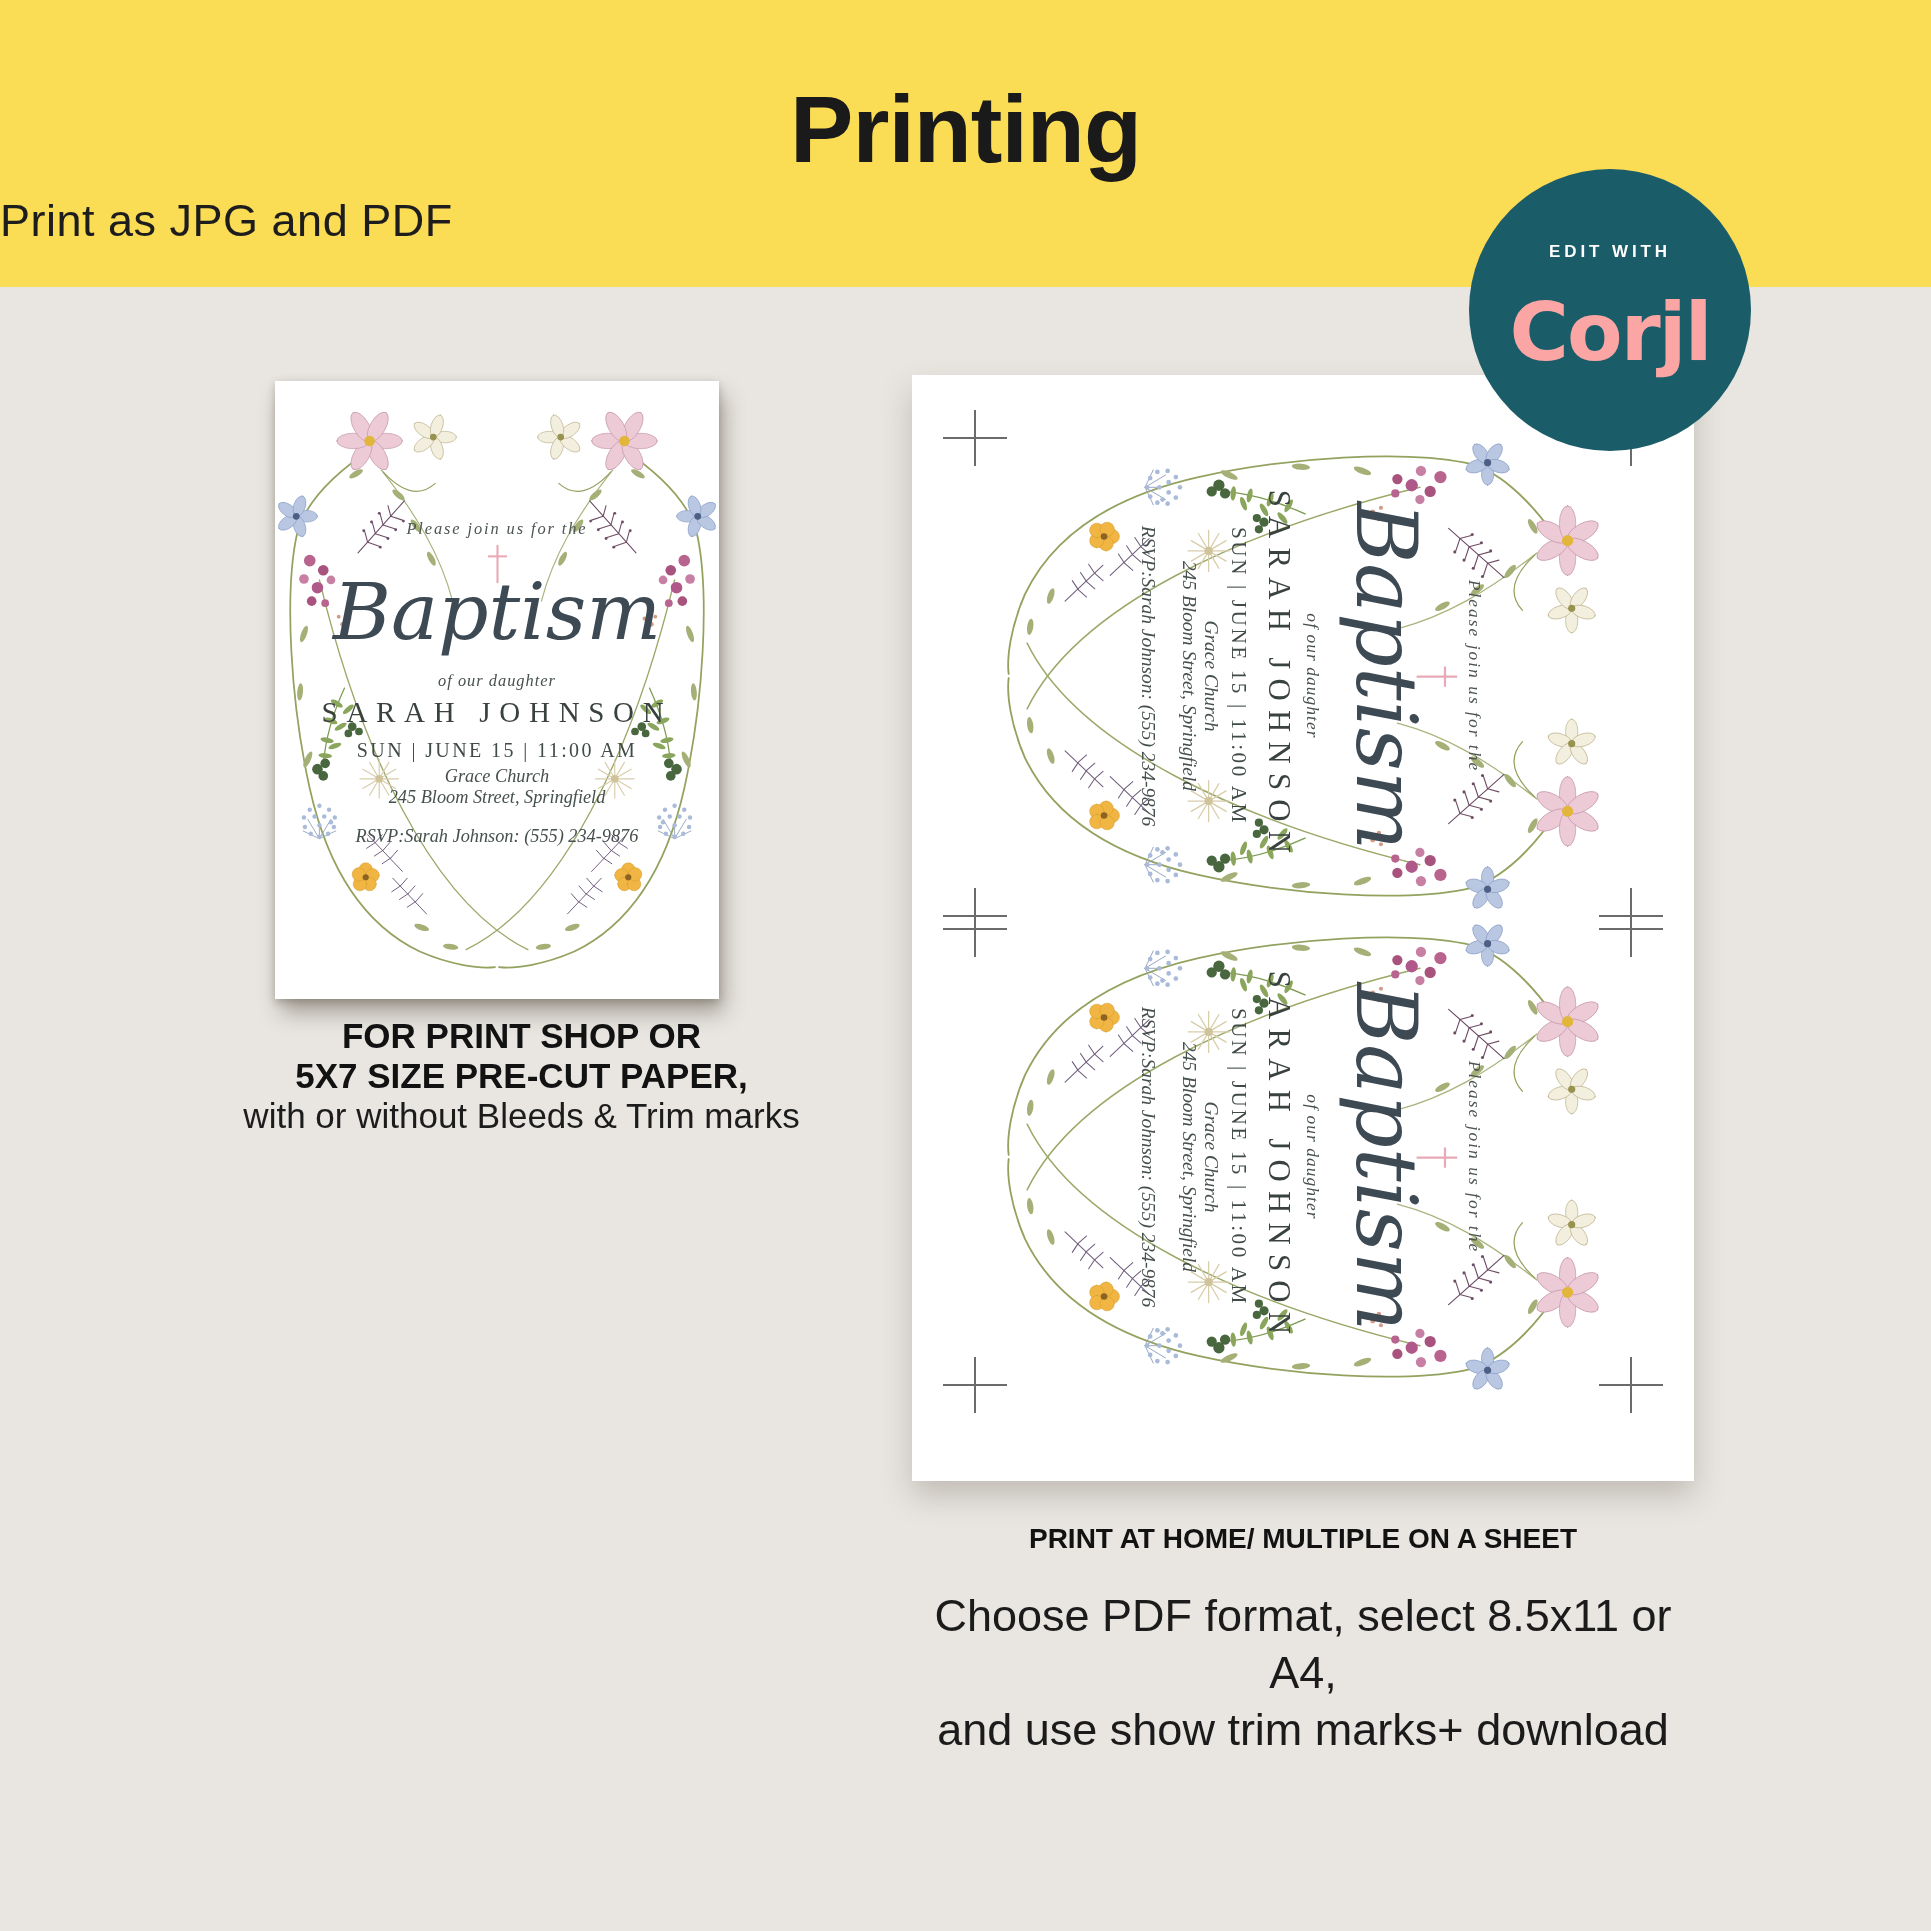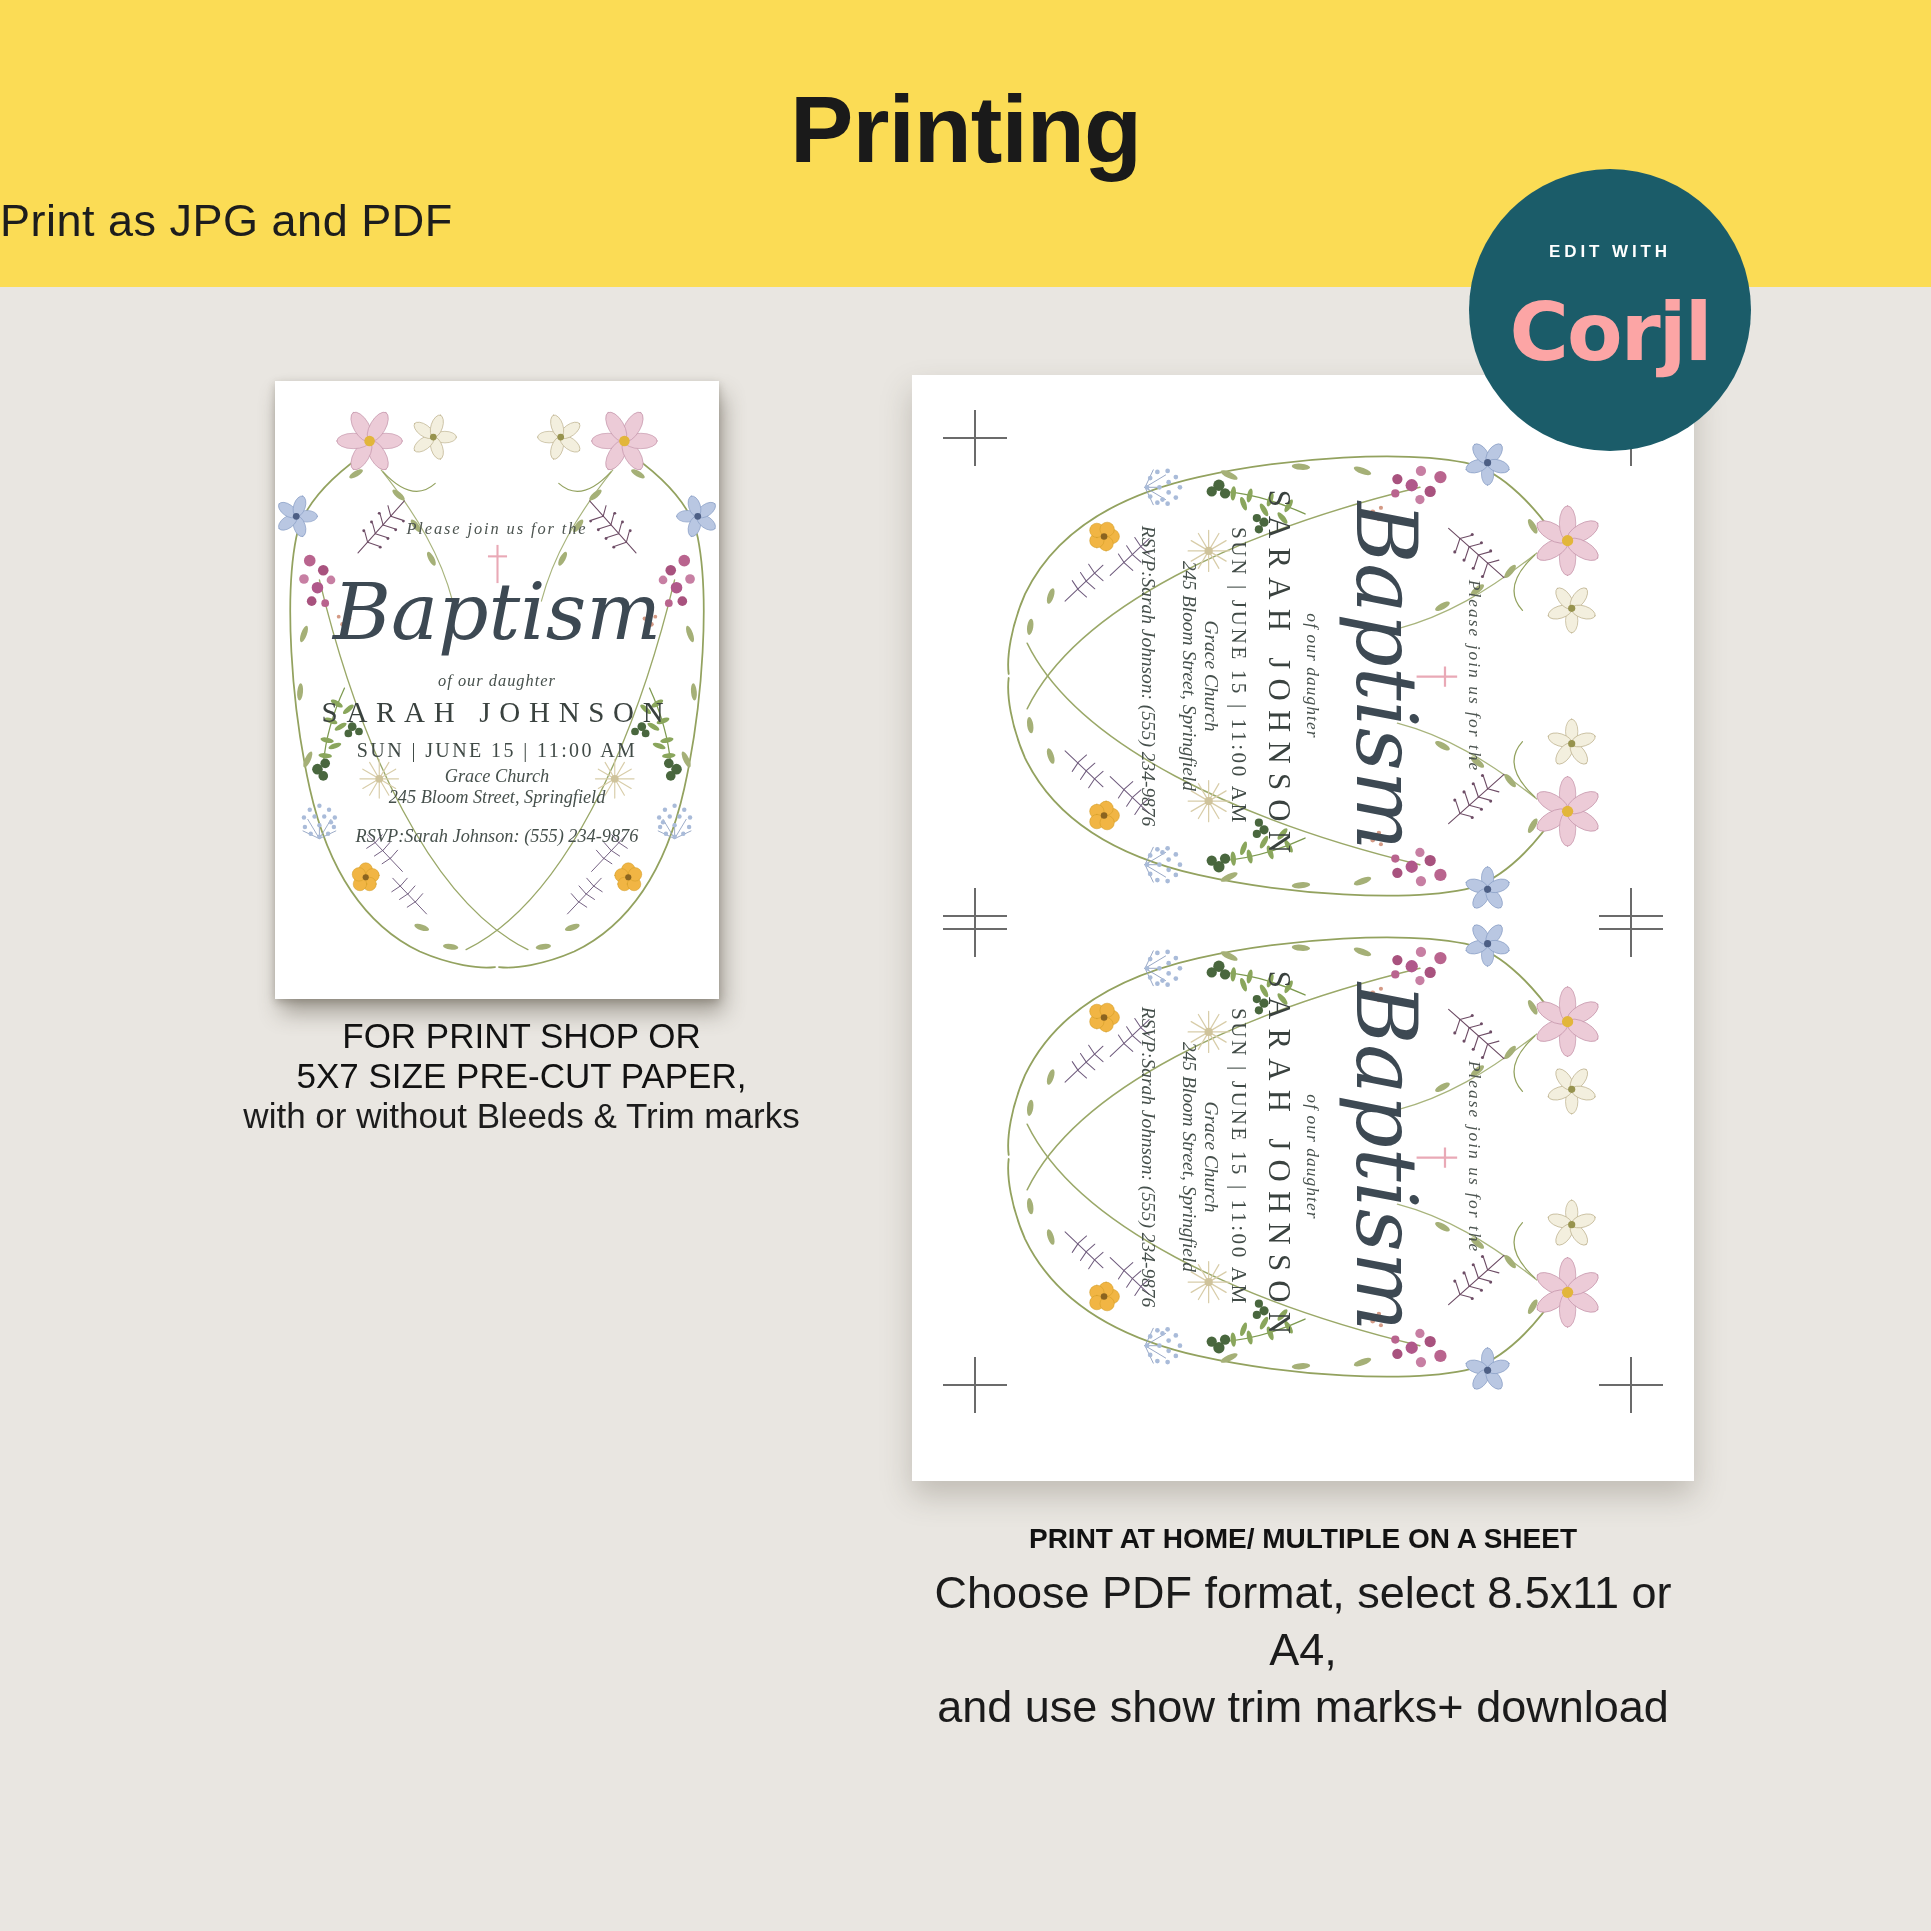--- a/index.html
+++ b/index.html
@@ -79,28 +79,28 @@
   
   .left-card-slot{
     position:absolute;left:275px;top:381px;width:444px;height:618px;z-index:3;
     box-shadow:4.8px 13.5px 21px rgba(70,62,48,.42), 0 2.9px 7.7px rgba(70,62,48,.28);
   }
   
   .left-caption{
     position:absolute;left:193px;top:1016px;width:657px;z-index:3;
     text-align:center;color:#121212;font-size:35px;line-height:40px;
   }
-  .left-caption .cap-bold{font-weight:400;}
+  .left-caption .cap-bold{font-weight:700;}
   .left-caption .cap-reg{font-weight:400;color:#1c1c1c;}
   .right-caption{
     position:absolute;left:912px;top:1514px;width:782px;z-index:3;
     text-align:center;color:#121212;
   }
   .right-caption .cap-head{font-size:28px;font-weight:700;line-height:50px;white-space:nowrap;}
-  .right-caption .cap-body{font-size:45px;font-weight:400;line-height:57px;color:#1b1b1b;}
+  .right-caption .cap-body{margin-top:23px;font-size:45px;font-weight:400;line-height:57px;color:#1b1b1b;}
   
   .sheet{
     position:absolute;left:912px;top:375px;width:782px;height:1106px;
     background:#ffffff;z-index:2;
     box-shadow:0 15.4px 29px rgba(70,62,48,.25);
   }
   .sheet-card-slot{
     position:absolute;width:444px;height:618px;
     transform:rotate(90deg) scale(1.0625);transform-origin:50% 50%;
   }

